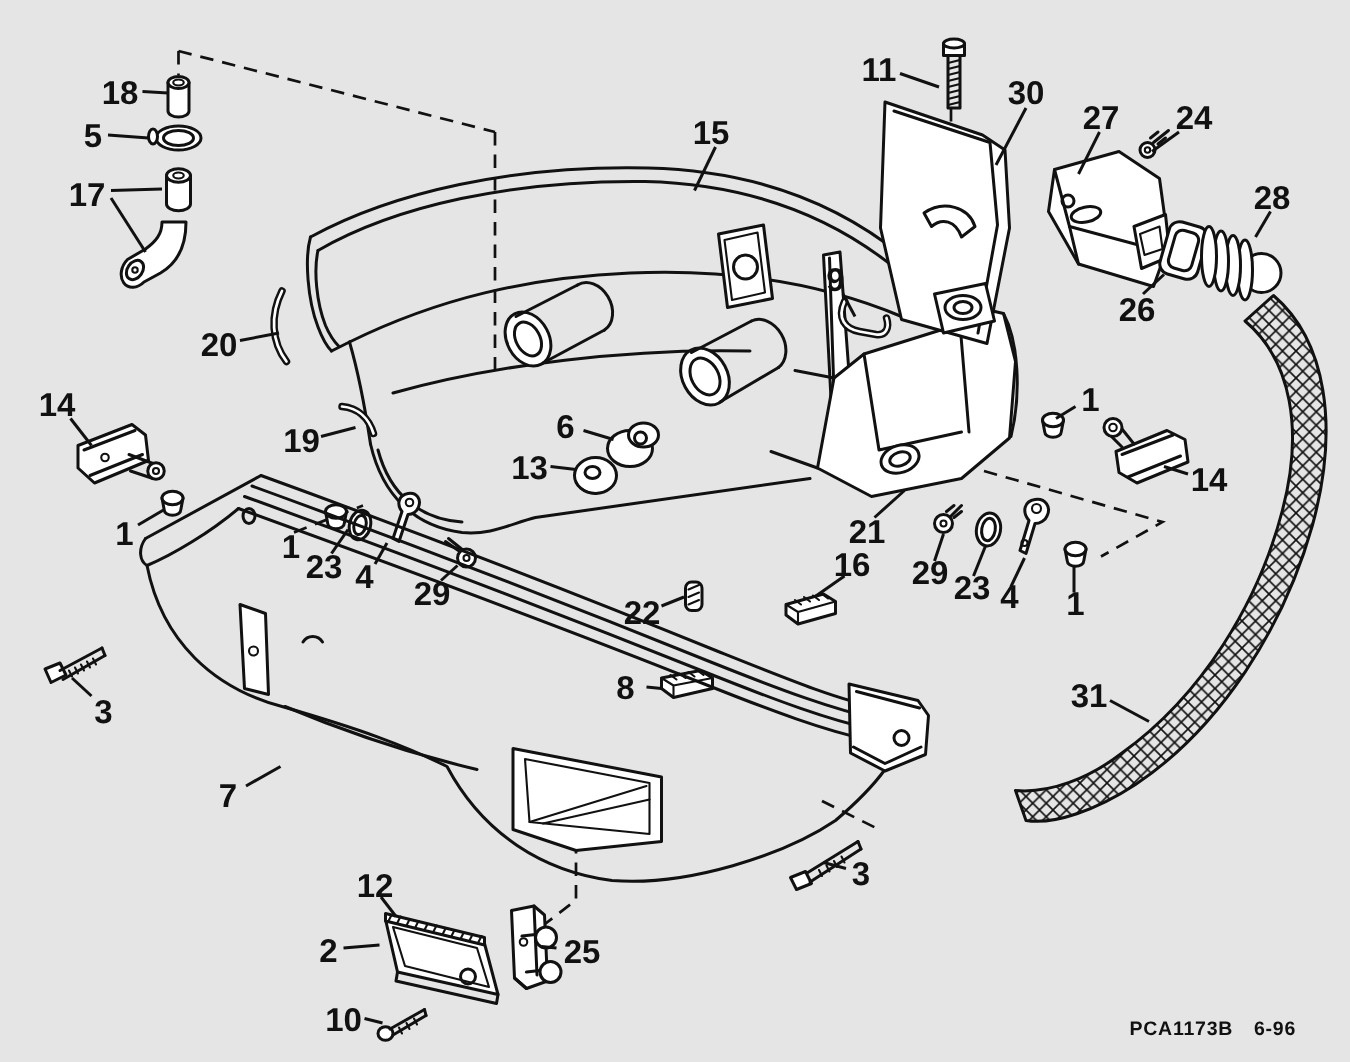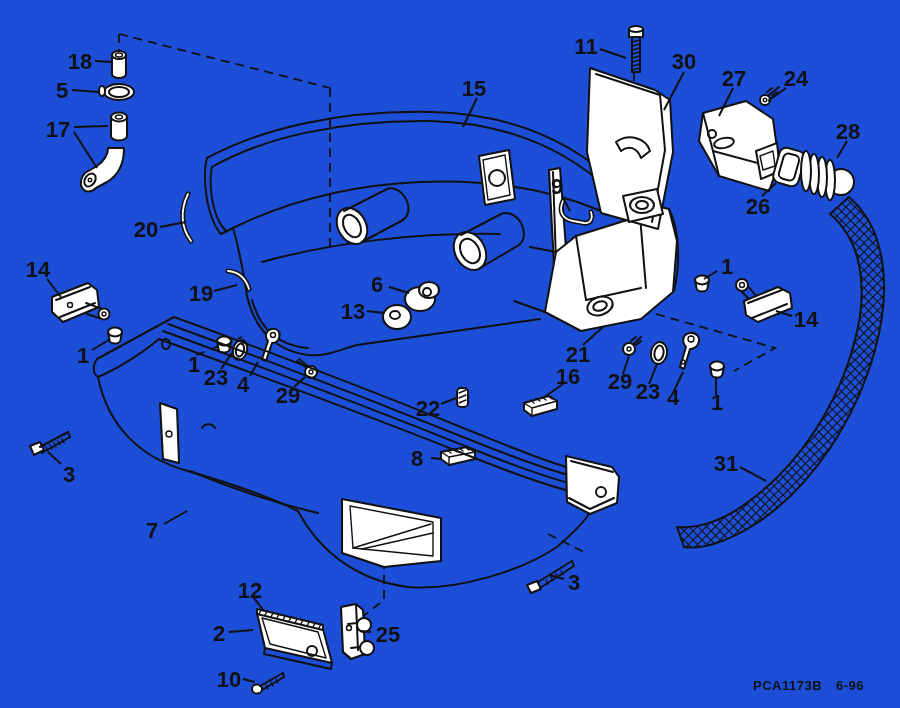--- a/index.html
+++ b/index.html
@@ -1,16 +1,16 @@
 <!DOCTYPE html>
 <html><head>
 <meta charset="utf-8">
 <style>
   html,body{margin:0;padding:0;background:#fff;}
-  .stage{position:relative;width:900px;height:708px;background:#1d4ed8;overflow:hidden;}
+  .stage{position:relative;width:900px;height:708px;background:#e5e5e5;overflow:hidden;}
   svg{display:block;}
   .s{stroke:#111;stroke-width:2;fill:none;stroke-linecap:round;stroke-linejoin:round;}
   .sf{stroke:#111;stroke-width:2;fill:#fff;stroke-linecap:round;stroke-linejoin:round;}
   .thin{stroke-width:1.4;}
   .wire{stroke:#111;stroke-width:5;fill:none;stroke-linecap:round;}
   .wirecore{stroke:#fff;stroke-width:1.8;fill:none;stroke-linecap:round;}
   .dash{stroke:#111;stroke-width:1.8;fill:none;stroke-dasharray:9 6;}
   .ldr{stroke:#111;stroke-width:2;fill:none;}
   .lbl{font:700 22px "Liberation Sans",sans-serif;fill:#111;}
   .ftr{font:700 13px "Liberation Sans",sans-serif;fill:#111;letter-spacing:.5px;}

